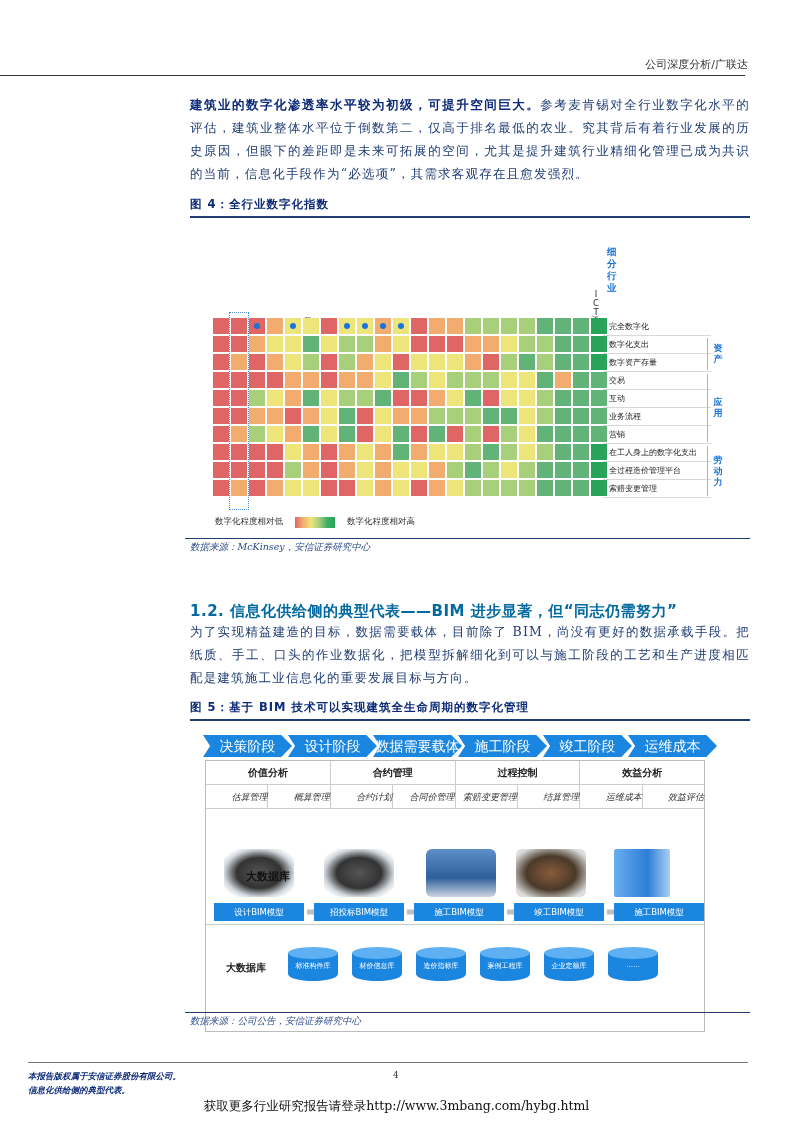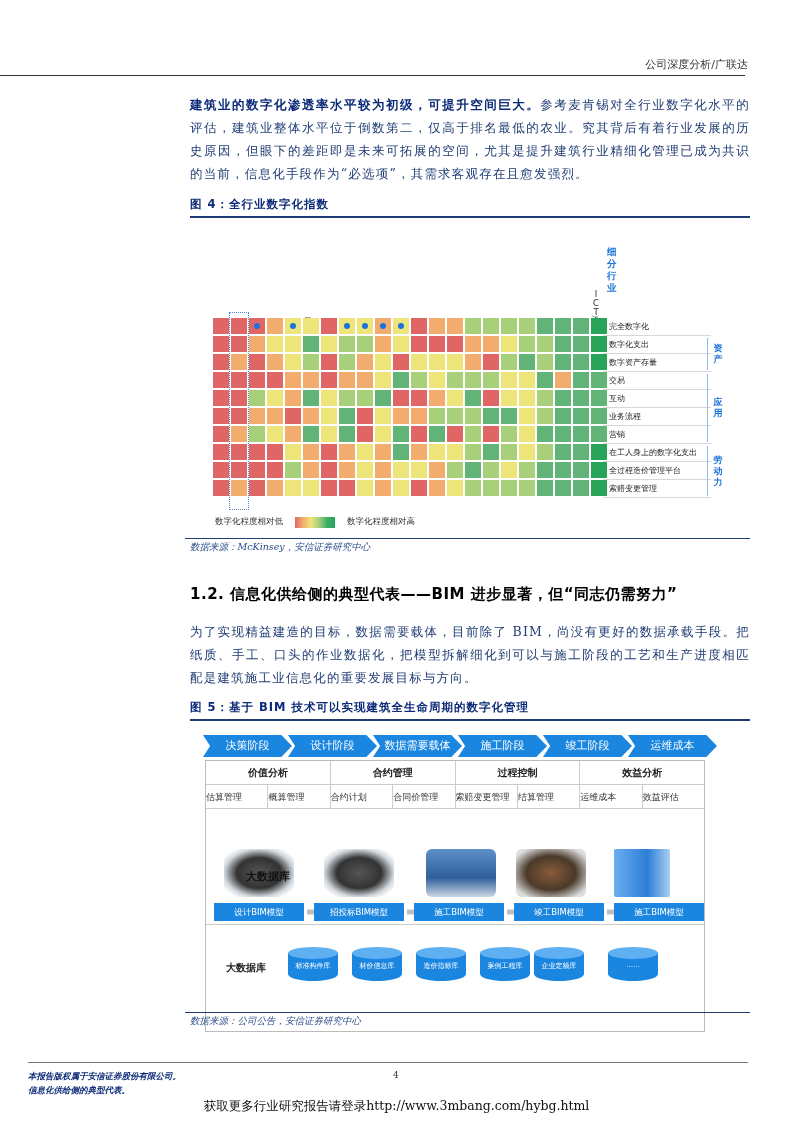--- a/index.html
+++ b/index.html
@@ -27,32 +27,32 @@
   .highlight-box { position: absolute; left: 24px; top: 82px; width: 20px; height: 198px; border: 1px dotted #4a90d9; }
   .row-labels { position: absolute; left: 398px; top: 88px; width: 108px; }
   .row-label { position: absolute; left: 0; width: 108px; height: 18px; font-size: 8px; line-height: 18px; color: #222; padding-left: 6px; border-bottom: 1px solid #d8d8d8; font-family: "DejaVu Sans", sans-serif; }
   .row-bar { position: absolute; left: -6px; width: 3px; height: 16px; }
   .group-label { position: absolute; left: 506px; width: 14px; font-size: 9px; line-height: 11px; color: #1a73d9; font-weight: bold; font-family: "DejaVu Sans", sans-serif; text-align: center; }
   .group-line { position: absolute; left: 502px; width: 1px; background: #8bb9e8; }
   .subhead { position: absolute; left: 402px; top: 16px; width: 14px; font-size: 9.5px; line-height: 12px; color: #1a73d9; font-weight: bold; font-family: "DejaVu Sans", sans-serif; }
   .legend { position: absolute; left: 10px; top: 286px; font-size: 8.5px; color: #333; font-family: "DejaVu Sans", sans-serif; display: flex; align-items: center; }
   .legend .grad { width: 40px; height: 11px; margin: 0 12px; background: linear-gradient(to right, #e06666, #f2ad6e, #eee57a, #a8cf7a, #3fae68, #27a35a); }
 
-  .section-heading { position: absolute; left: 190px; top: 585px; font-size: 15px; font-weight: bold; color: #000000; font-family: "DejaVu Sans", sans-serif; letter-spacing: 0.5px; }
+  .section-heading { position: absolute; left: 190px; top: 602px; font-size: 15px; font-weight: bold; color: #0369a1; font-family: "DejaVu Sans", sans-serif; letter-spacing: 0.5px; }
 
   
   .stages { position: absolute; left: 203px; top: 735px; width: 510px; height: 22px; display: flex; }
-  .stage { position: relative; flex: 1; height: 22px; background: #1a86e0; color: #fff; font-size: 11px; line-height: 22px; text-align: center; font-family: "DejaVu Sans", sans-serif; clip-path: polygon(0 0, 88% 0, 100% 50%, 88% 100%, 0 100%, 8% 50%); margin-right: -4px; }
+  .stage { position: relative; flex: 1; height: 22px; background: #1a86e0; color: #fff; font-size: 14px; line-height: 22px; text-align: center; font-family: "DejaVu Sans", sans-serif; clip-path: polygon(0 0, 88% 0, 100% 50%, 88% 100%, 0 100%, 8% 50%); margin-right: -4px; }
   .platform { position: absolute; left: 205px; top: 760px; width: 500px; height: 272px; border: 1px solid #bbb; background: #fff; font-family: "DejaVu Sans", sans-serif; }
   .plat-title { height: 26px; line-height: 26px; text-align: center; font-size: 10px; font-weight: bold; color: #222; border-bottom: 1px solid #ccc; }
   .plat-cats { display: flex; height: 24px; border-bottom: 1px solid #ccc; }
   .plat-cat { flex: 1; text-align: center; font-size: 10px; font-weight: bold; line-height: 24px; color: #222; border-right: 1px solid #ccc; }
   .plat-cat:last-child { border-right: none; }
   .plat-subs { display: flex; height: 24px; border-bottom: 1px solid #ccc; }
-  .plat-sub { flex: 1; text-align: left; font-size: 9px; line-height: 24px; color: #333; border-right: 1px solid #ccc; }
+  .plat-sub { flex: 1; text-align: right; font-size: 9px; line-height: 24px; color: #333; border-right: 1px solid #ccc; font-style: italic; }
   .plat-sub:last-child { border-right: none; }
   .models { position: absolute; left: 0; top: 76px; width: 498px; height: 88px; border-bottom: 1px solid #ccc; }
   .model-img { position: absolute; top: 12px; width: 70px; height: 48px; border-radius: 6px; }
   .model-img.dark { background: radial-gradient(ellipse at center, #555 0%, #333 45%, #cfd6dc 70%, #fff 85%); }
   .model-img.blue { background: linear-gradient(180deg, #5e8fc7, #2f5f9a 60%, #cbd6e2); }
   .model-img.campus { background: radial-gradient(ellipse at center, #8a5b3a 0%, #4a3a2a 50%, #ddd 85%); }
   .model-img.bldg { background: linear-gradient(90deg, #6aaef0, #2d7ed6 60%, #a9cff3); border-radius: 2px; width: 56px; }
   .overlay-text { position: absolute; left: 40px; top: 32px; font-size: 11px; font-weight: bold; color: #111; }
   .model-label { position: absolute; top: 66px; height: 18px; width: 90px; background: #1a86e0; color: #fff; font-size: 8.5px; line-height: 18px; text-align: center; }
   .arrow-r { position: absolute; top: 69px; width: 14px; height: 12px; background: #bfbfbf; clip-path: polygon(0 30%, 55% 30%, 55% 0, 100% 50%, 55% 100%, 55% 70%, 0 70%); }
@@ -433,21 +433,21 @@
       <div class="db" style="left: 210px;">
         <div class="body"></div>
         <div class="top"></div>
         <div class="lbl">造价指标库</div>
       </div>
       <div class="db" style="left: 274px;">
         <div class="body"></div>
         <div class="top"></div>
         <div class="lbl">案例工程库</div>
       </div>
-      <div class="db" style="left: 328px;">
+      <div class="db" style="left: 338px;">
         <div class="body"></div>
         <div class="top"></div>
         <div class="lbl">企业定额库</div>
       </div>
       <div class="db" style="left: 402px;">
         <div class="body"></div>
         <div class="top"></div>
         <div class="lbl">......</div>
       </div>
     </div>

